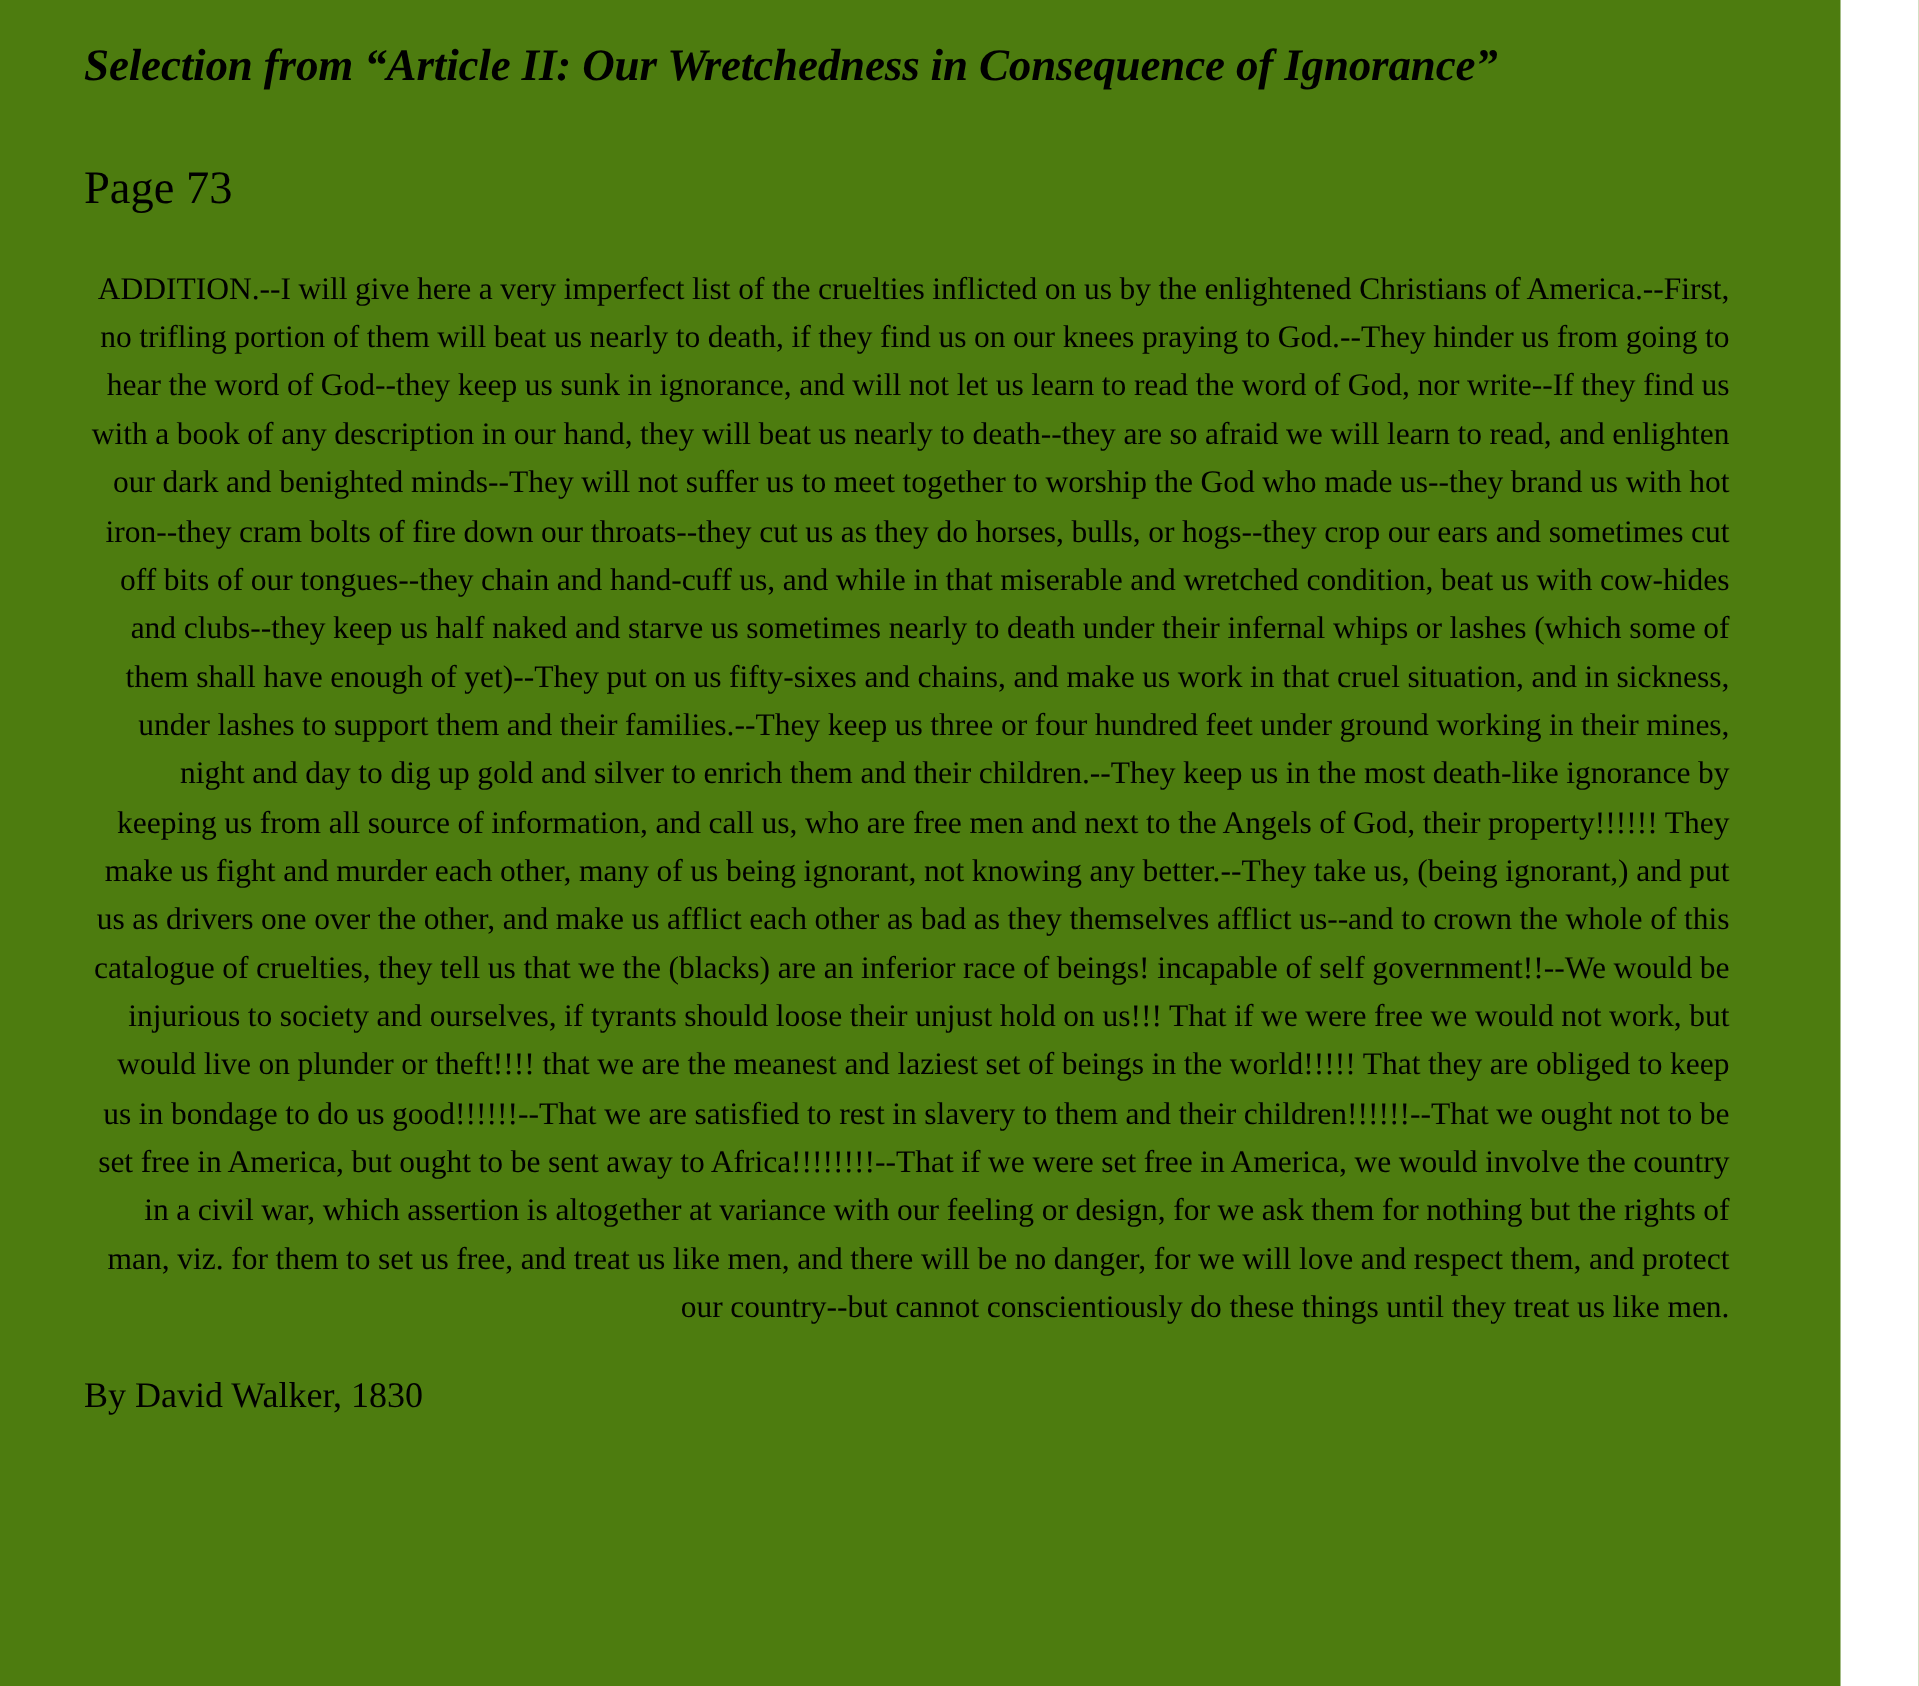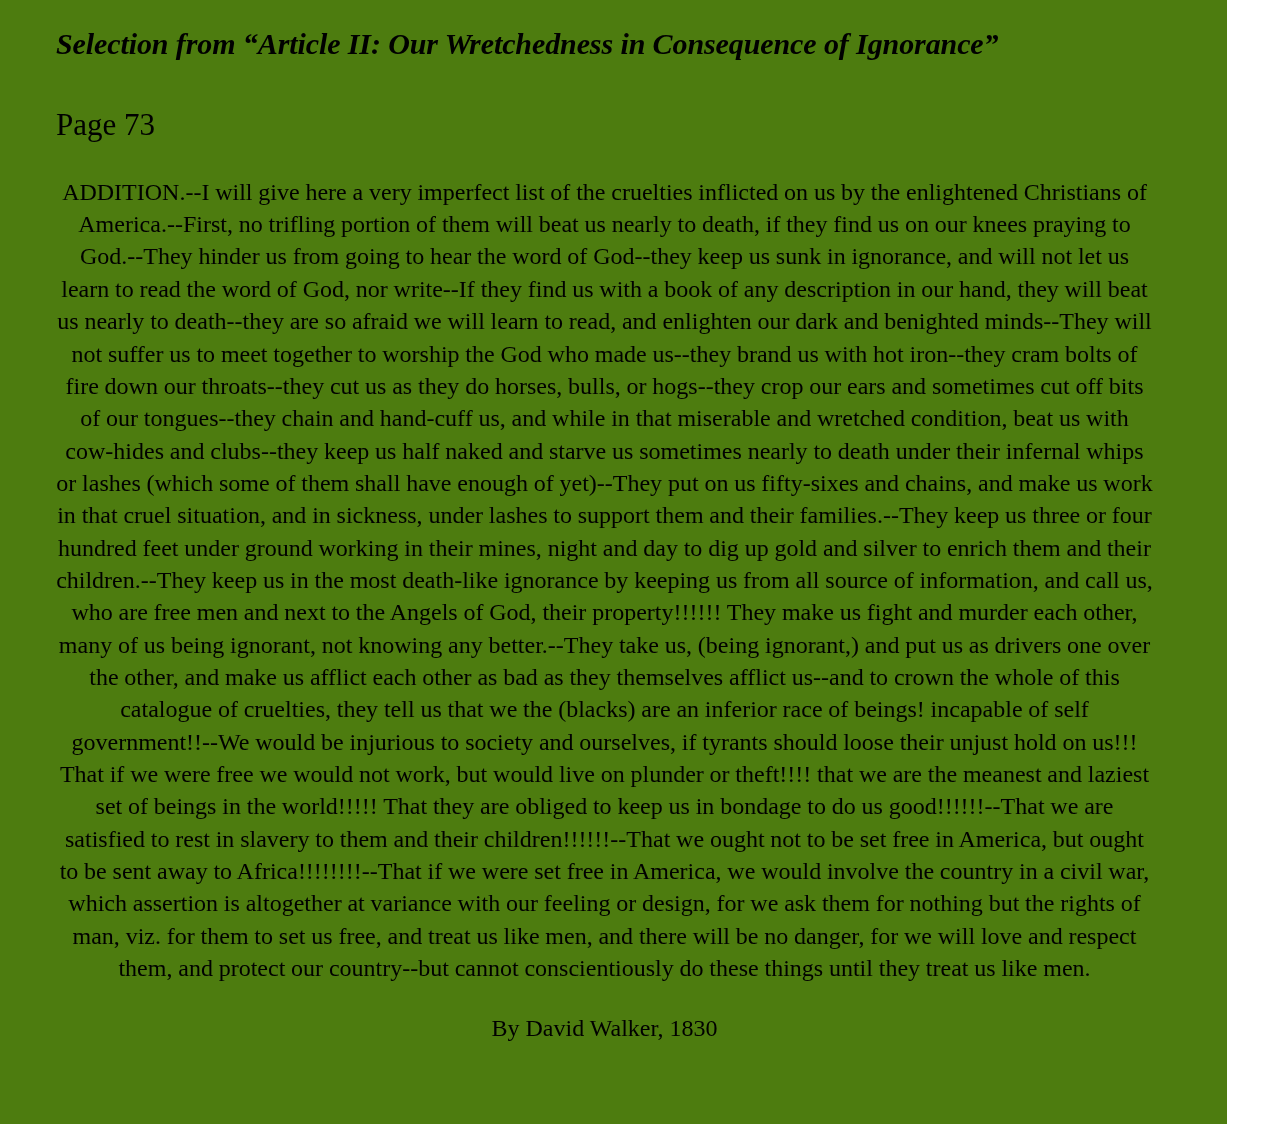--- a/index.html
+++ b/index.html
@@ -34,34 +34,33 @@
     color: #000000;
     white-space: nowrap;
   }
   .page-number {
     font-size: 31px;
     line-height: 1.2;
     margin: 43px 0 0 2px;
     color: #000000;
   }
   .body-text {
-    font-size: 24px;
+    font-size: 21px;
     line-height: 32.35px;
     margin: 33px 0 0 2px;
     color: #000000;
-    text-align: center;
+    text-align: right;
     word-spacing: -0.2px;
     max-width: 1152px;
   }
   .attribution {
     font-size: 24px;
     line-height: 1.2;
     margin: 30px 0 16px 2px;
     color: #000000;
-    text-align: center;
   }
 </style>
 </head>
 <body>
 
 <div class="page">
 
   <h1 class="doc-title">Selection from “Article II: Our Wretchedness in Consequence of Ignorance”</h1>
 
   <div class="page-number">Page 73</div>

